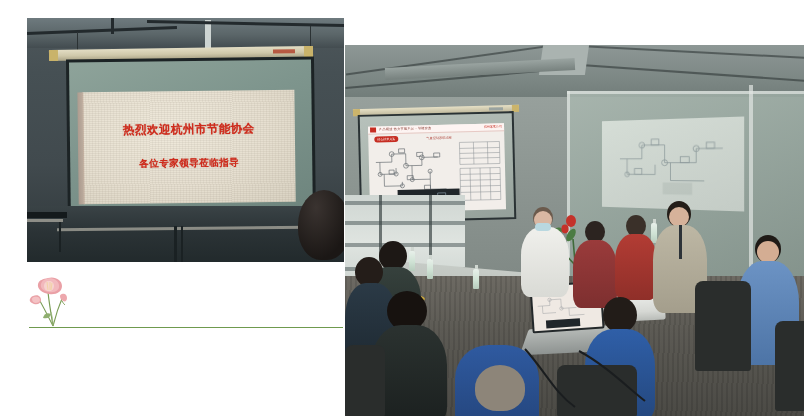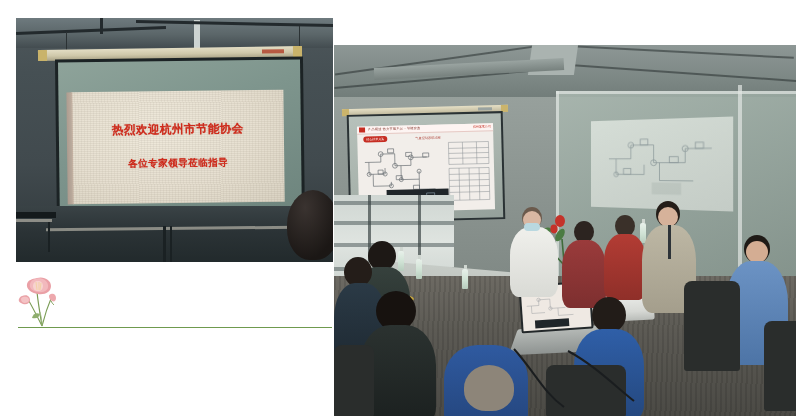--- a/index.html
+++ b/index.html
@@ -12,20 +12,21 @@
     height: 416px;
     position: relative;
     overflow: hidden;
     font-family: "Liberation Sans", sans-serif;
   }
 
   .page {
     position: absolute;
     inset: 0;
     background: #ffffff;
+    margin-left: 11px;
   }
 
   
   .photo-left {
     position: absolute;
     left: 16px;
     top: 18px;
     width: 317px;
     height: 244px;
     overflow: hidden;

